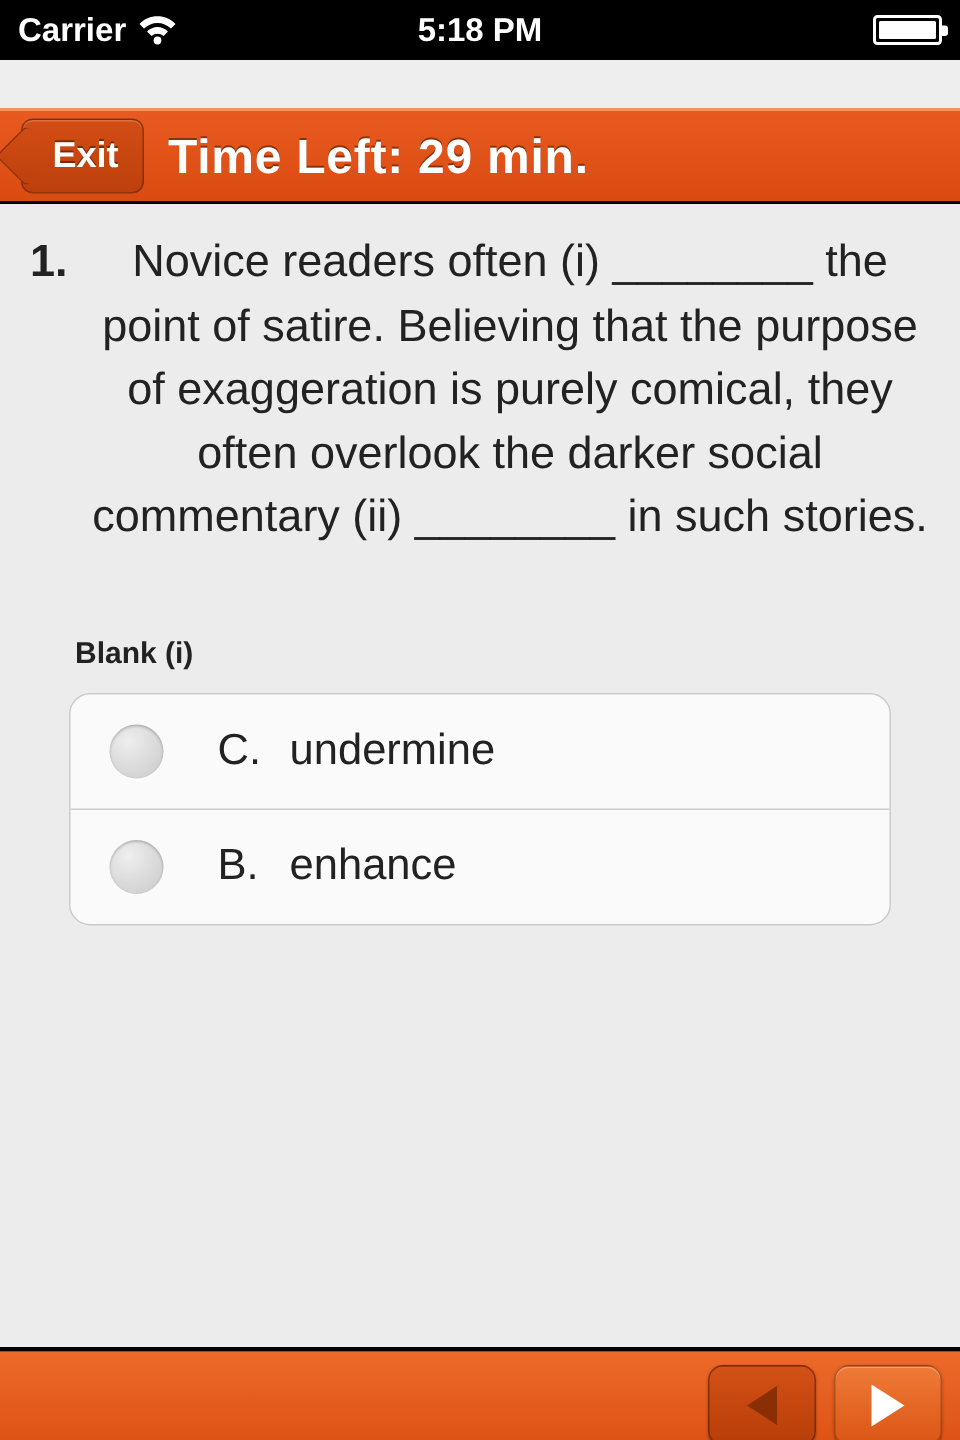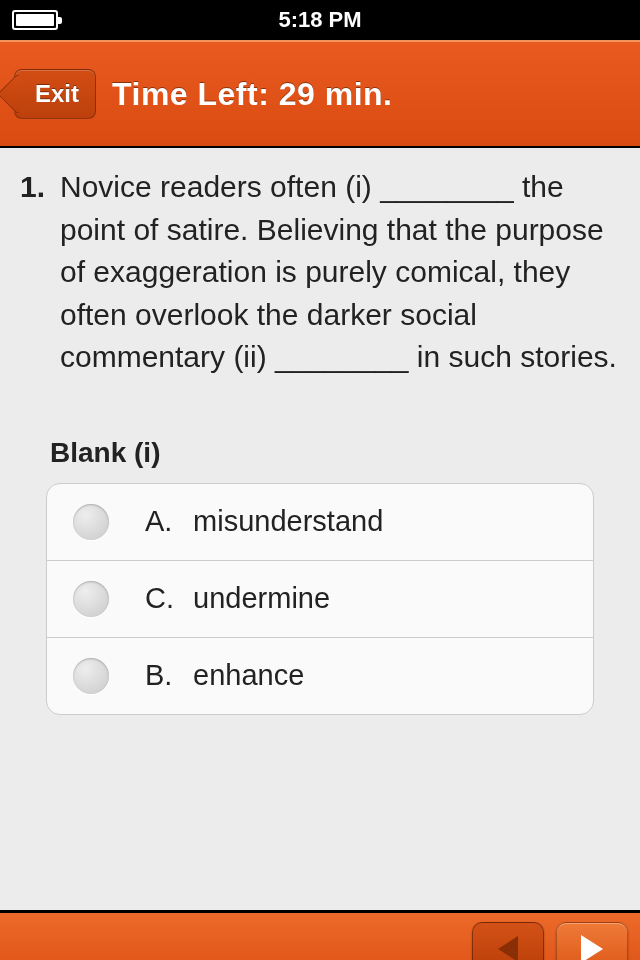--- a/index.html
+++ b/index.html
@@ -48,28 +48,29 @@
   }
   .battery-fill {
     background: #fff;
     height: 100%;
     width: 100%;
     border-radius: 1px;
   }
 
   
   .nav-bar {
-    height: 108px;
+    height: 64px;
     background: linear-gradient(#e85a1f, #d94b10);
     border-top: 2px solid #f2935e;
     border-bottom: 2px solid #000;
     display: flex;
     align-items: center;
     padding: 0 14px;
     gap: 16px;
+    margin-top: 32px;
   }
   .exit-btn {
     background: linear-gradient(#d24d14, #bd400c);
     color: #fff;
     font-size: 24px;
     font-weight: 700;
     padding: 10px 16px 10px 20px;
     border: 1px solid rgba(0,0,0,0.3);
     border-radius: 8px;
     position: relative;
@@ -108,28 +109,28 @@
     overflow: hidden;
   }
   .question {
     display: flex;
     gap: 10px;
     font-size: 30px;
     line-height: 1.42;
     color: #222;
   }
   .q-num { font-weight: 700; min-width: 30px; }
-  .q-text { flex: 1; }
+  .q-text { flex: 1; text-align: center; }
 
   .blank-section {
     margin-top: 58px;
     padding: 0 26px;
   }
   .blank-header {
-    font-size: 28px;
+    font-size: 20px;
     font-weight: 700;
     color: #222;
     margin-bottom: 14px;
     padding-left: 4px;
     margin-top: 28px;
   }
   .option-list {
     background: #fafafa;
     border: 1px solid #ccc;
     border-radius: 14px;
@@ -197,20 +198,30 @@
     width: 0; height: 0;
     border-top: 14px solid transparent;
     border-bottom: 14px solid transparent;
     border-left: 22px solid #fff;
   }
 </style>
 </head>
 <body>
 
 <div class="status-bar">
+  <div class="status-left">
+    <span>Carrier</span>
+    <span class="wifi-icon">
+      <svg width="26" height="20" viewBox="0 0 26 20">
+        <path d="M1 6 C7 -1 19 -1 25 6 L22 9 C17 4 9 4 4 9 Z" fill="#fff"></path>
+        <path d="M6 11 C10 7 16 7 20 11 L17 14 C14.5 12 11.5 12 9 14 Z" fill="#fff"></path>
+        <circle cx="13" cy="17" r="2.6" fill="#fff"></circle>
+      </svg>
+    </span>
+  </div>
   <div style="position:absolute;left:50%;transform:translateX(-50%);font-weight:600;">5:18 PM</div>
   <div class="status-right">
     <div class="battery">
       <div class="battery-fill"></div>
     </div>
   </div>
 </div>
 
 <div class="nav-bar">
   <div class="exit-btn">
@@ -221,27 +232,20 @@
 
 <div class="content">
   <div class="question">
     <div class="q-num">1.</div>
     <div class="q-text">Novice readers often (i) ________ the point of satire. Believing that the purpose of exaggeration is purely comical, they often overlook the darker social commentary (ii) ________ in such stories.</div>
   </div>
 
   <div class="blank-section">
     <div class="blank-header">Blank (i)</div>
     <div class="option-list">
-      <div class="option">
-        <div class="radio"></div>
-        <div class="opt-label">
-          <span class="opt-letter">A.</span>
-          <span>misunderstand</span>
-        </div>
-      </div>
       <div class="option">
         <div class="radio"></div>
         <div class="opt-label">
           <span class="opt-letter">C.</span>
           <span>undermine</span>
         </div>
       </div>
       <div class="option">
         <div class="radio"></div>
         <div class="opt-label">

